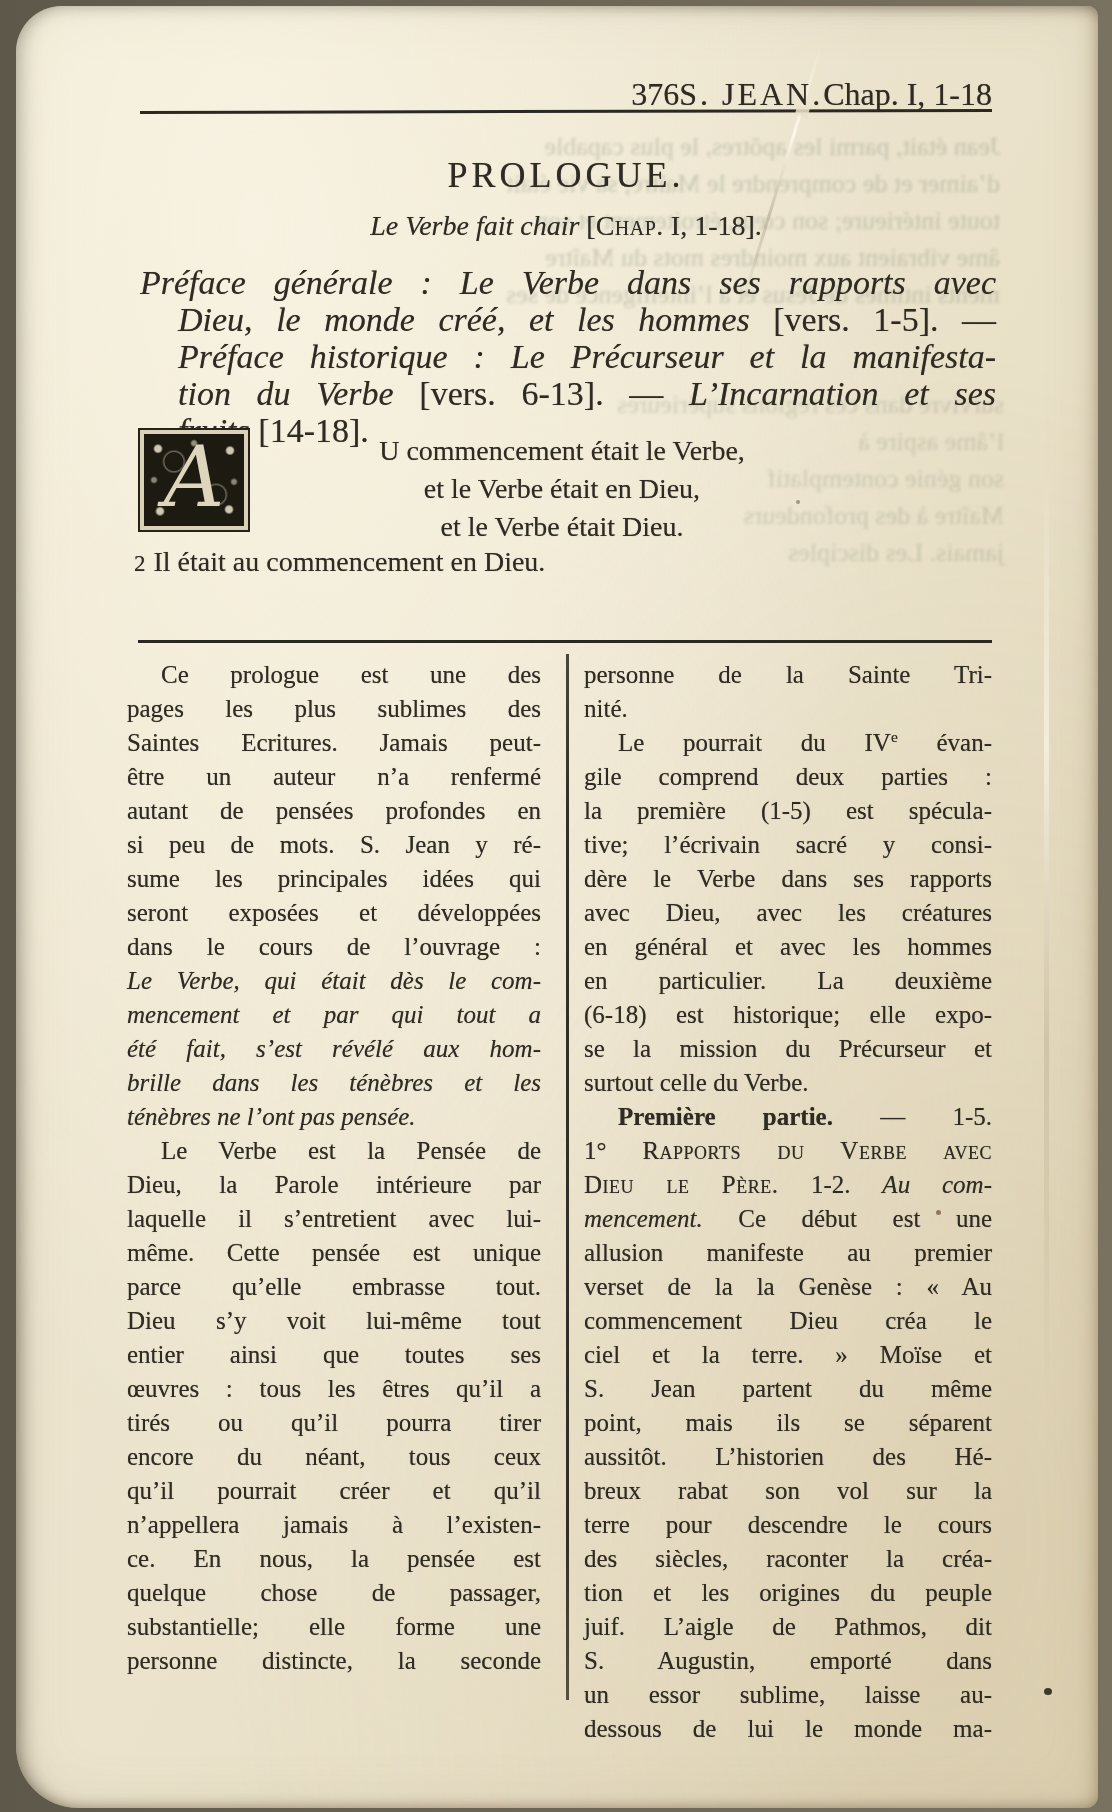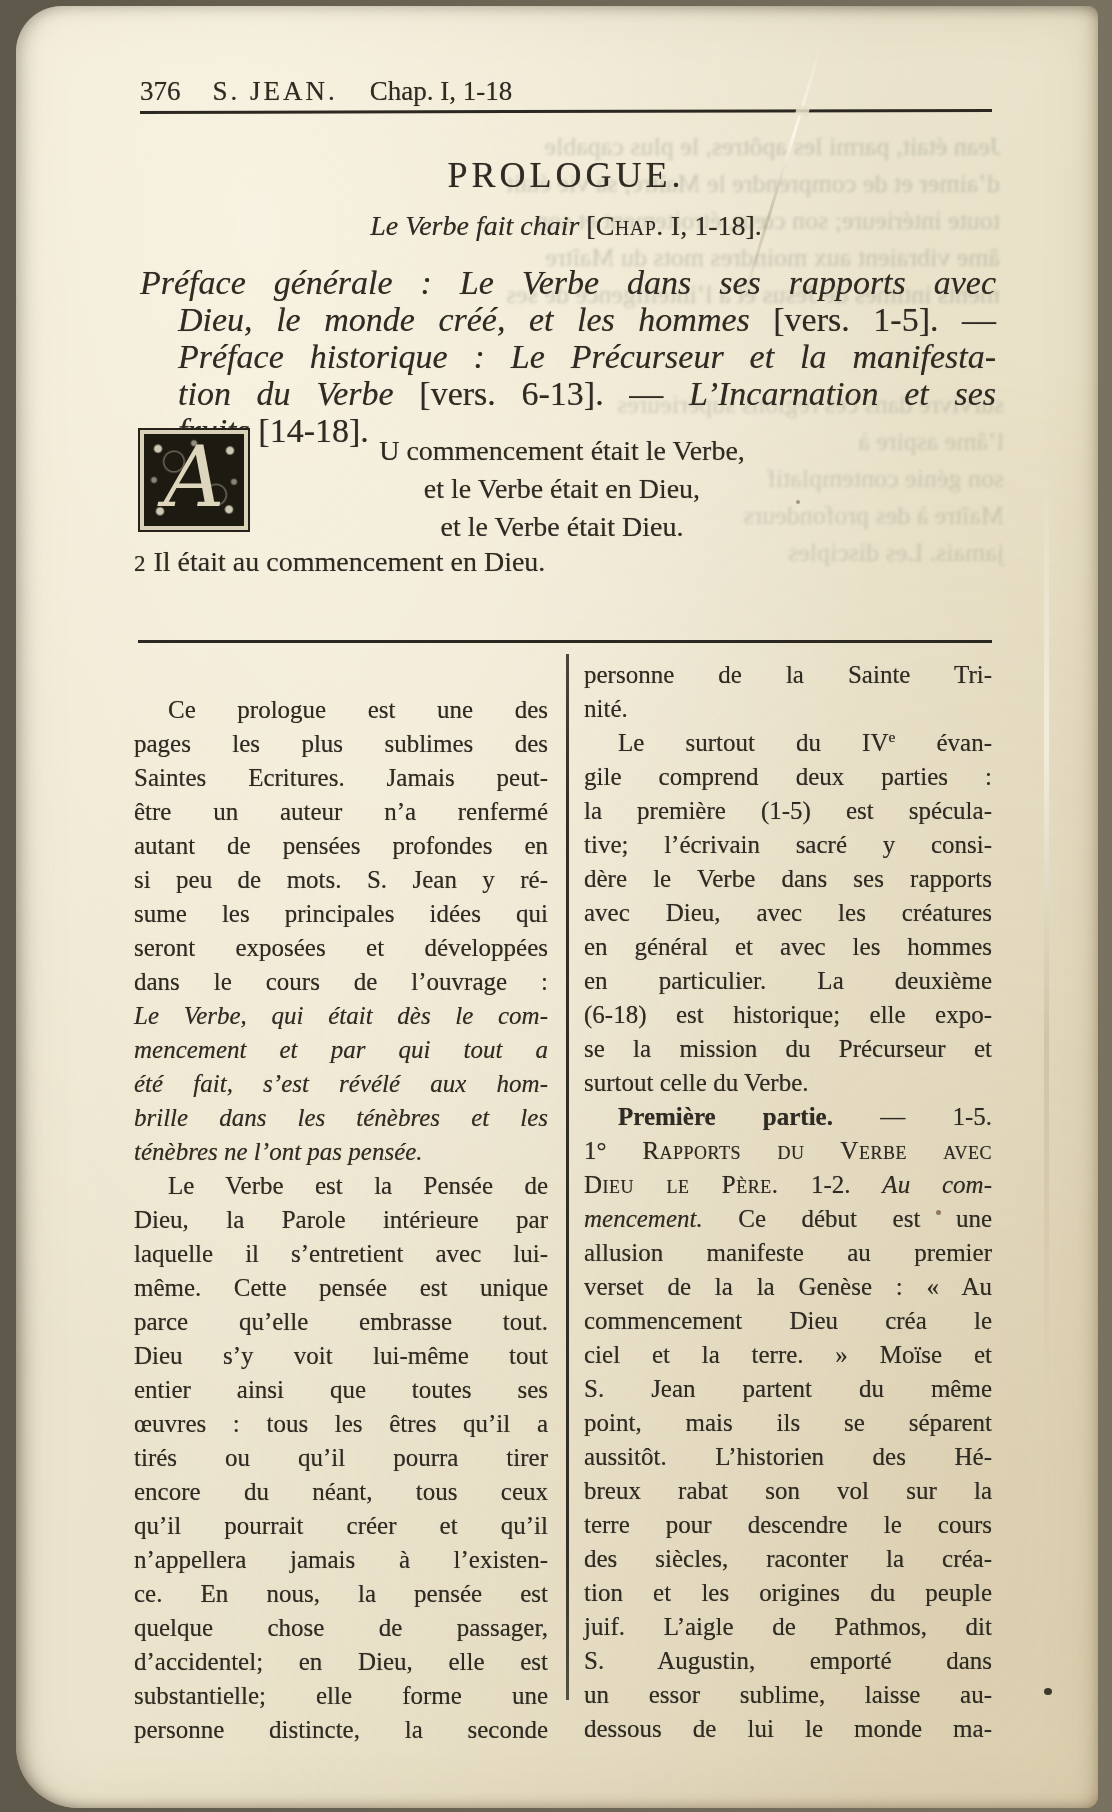--- a/index.html
+++ b/index.html
@@ -21,22 +21,22 @@
                radial-gradient(ellipse at 85% 85%,rgba(186,164,122,.20),transparent 55%),
                radial-gradient(ellipse at 50% 55%,rgba(255,252,242,.28),transparent 70%);}
   
   .bt{position:absolute;transform:scaleX(-1);filter:blur(1.6px);
     color:#6d7a68;font-size:26px;line-height:37px;}
   .bt .item{white-space:nowrap;}
   .bt-top{left:190px;top:128px;width:810px;opacity:.30;}
   .bt-mid{left:600px;top:386px;width:404px;opacity:.26;line-height:37px;}
   
   .ink{position:absolute;text-shadow:0 0 .7px rgba(50,46,38,.55);}
-  .hdr{left:140px;top:76px;width:852px;display:flex;justify-content:flex-start;
-    align-items:baseline;font-size:27px;gap:32px;}
+  .hdr{left:140px;top:76px;width:852px;display:flex;justify-content:flex-end;
+    align-items:baseline;font-size:32px;}
   .hdr .ttl{letter-spacing:3px;}
   .rule{position:absolute;background:#2b2822;height:3px;}
   .rule1{left:140px;top:110px;width:852px;transform:rotate(-.12deg);}
   .rule-notch{position:absolute;left:796px;top:106px;width:13px;height:10px;
     background:#e9e1c9;transform:rotate(14deg);opacity:.85;}
   .rule2{left:138px;top:640px;width:854px;}
   .h1{left:140px;top:154px;width:852px;text-align:center;font-size:36px;letter-spacing:4px;}
   .subtitle{left:140px;top:210px;width:852px;font-size:28px;}
   .subtitle .ln{text-align:center;text-align-last:center;}
   .preface{left:140px;top:264px;width:856px;font-size:34px;line-height:37px;}
@@ -64,21 +64,21 @@
       radial-gradient(circle at 90% 52%,rgba(226,219,196,.55) 2px,transparent 4px),
       radial-gradient(circle at 30% 30%,transparent 9px,rgba(226,219,196,.4) 10px,transparent 12px),
       radial-gradient(circle at 72% 66%,transparent 9px,rgba(226,219,196,.4) 10px,transparent 12px);}
   .initial-inner span{font-style:italic;font-size:84px;line-height:1;color:#ddd6bc;
     font-family:"DejaVu Serif","Liberation Serif",serif;transform:translateY(-3px);}
   .vlines{left:262px;top:432px;width:600px;font-size:28px;line-height:38px;text-align:center;}
   .v2{left:134px;top:546px;width:720px;font-size:28px;}
   .vnum{font-size:23px;padding-right:8px;}
   
   .col{font-size:25px;line-height:34px;}
-  .col-left{left:134px;top:658px;width:414px;margin-top:35px;}
+  .col-left{left:127px;top:658px;width:414px;}
   .col-right{left:584px;top:658px;width:408px;}
   .divider{position:absolute;left:566px;top:654px;width:3px;height:1046px;
     background:linear-gradient(to bottom,#4a463a,#332f26 15%,#332f26 85%,#55503f);}
   
   .crease1{position:absolute;left:780px;top:40px;width:3px;height:270px;
     transform:rotate(17deg);background:linear-gradient(to bottom,transparent,
     rgba(255,252,240,.8) 35%,rgba(125,108,80,.3) 65%,transparent);}
   .crease2{position:absolute;left:1044px;top:470px;width:5px;height:920px;
     background:linear-gradient(to bottom,transparent,rgba(255,252,242,.55) 30%,
     rgba(150,133,102,.22) 62%,transparent);}
@@ -171,29 +171,28 @@
       <div class="ln"><span>parce qu’elle embrasse tout.</span></div>
       <div class="ln"><span>Dieu s’y voit lui-même tout</span></div>
       <div class="ln"><span>entier ainsi que toutes ses</span></div>
       <div class="ln"><span>œuvres : tous les êtres qu’il a</span></div>
       <div class="ln"><span>tirés ou qu’il pourra tirer</span></div>
       <div class="ln"><span>encore du néant, tous ceux</span></div>
       <div class="ln"><span>qu’il pourrait créer et qu’il</span></div>
       <div class="ln"><span>n’appellera jamais à l’existen-</span></div>
       <div class="ln"><span>ce. En nous, la pensée est</span></div>
       <div class="ln"><span>quelque chose de passager,</span></div>
-      <div class="ln"><span>d’accidentel; en Dieu, elle est</span></div>
       <div class="ln"><span>substantielle; elle forme une</span></div>
       <div class="ln"><span>personne distincte, la seconde</span></div>
     </div>
   <div class="divider"></div>
   <div class="ink col col-right">
       <div class="ln"><span>personne de la Sainte Tri-</span></div>
       <div class="ln last"><span>nité.</span></div>
-      <div class="ln ind"><span>Le surtout du IV</span><span class="sup">e</span><span> évan-</span></div>
+      <div class="ln ind"><span>Le pourrait du IV</span><span class="sup">e</span><span> évan-</span></div>
       <div class="ln"><span>gile comprend deux parties :</span></div>
       <div class="ln"><span>la première (1-5) est spécula-</span></div>
       <div class="ln"><span>tive; l’écrivain sacré y consi-</span></div>
       <div class="ln"><span>dère le Verbe dans ses rapports</span></div>
       <div class="ln"><span>avec Dieu, avec les créatures</span></div>
       <div class="ln"><span>en général et avec les hommes</span></div>
       <div class="ln"><span>en particulier. La deuxième</span></div>
       <div class="ln"><span>(6-18) est historique; elle expo-</span></div>
       <div class="ln"><span>se la mission du Précurseur et</span></div>
       <div class="ln last"><span>surtout celle du Verbe.</span></div>

